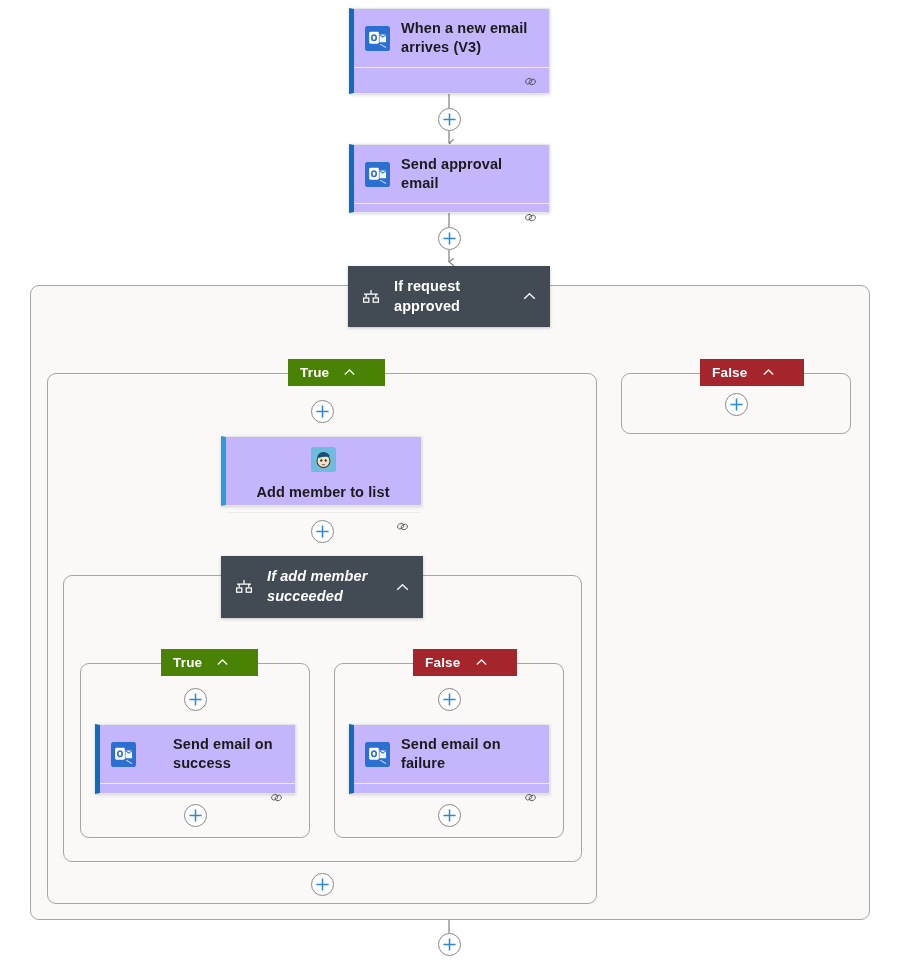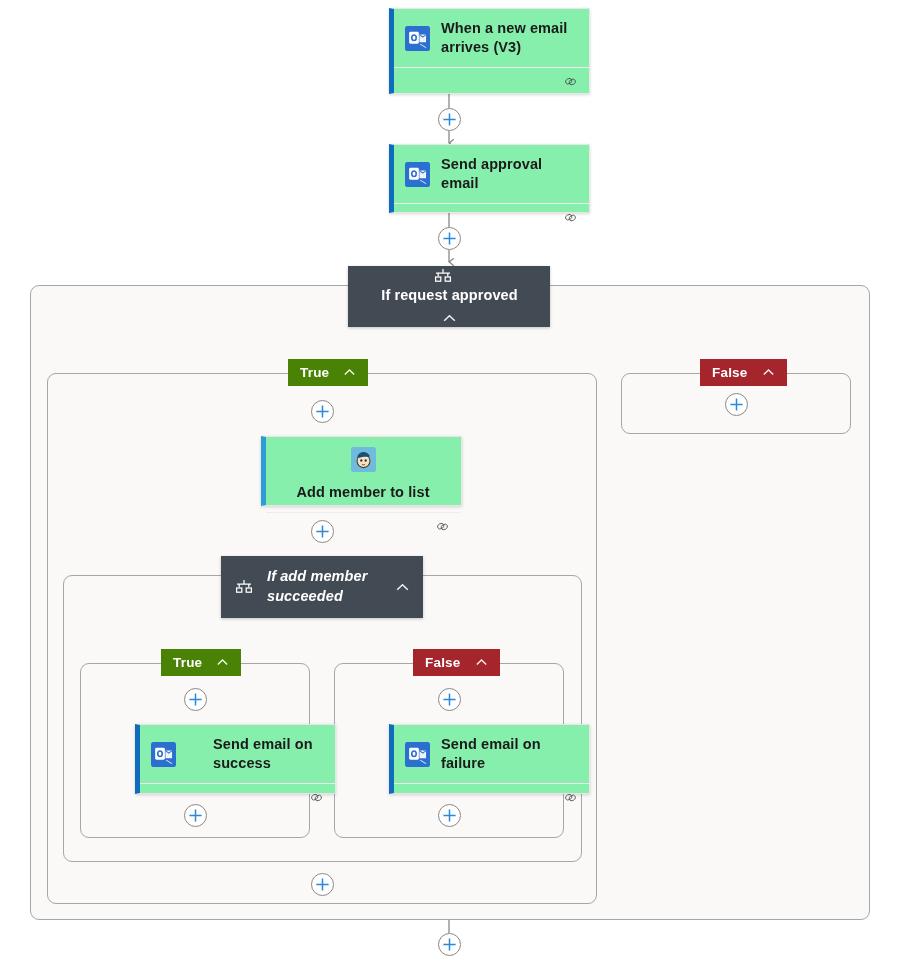--- a/index.html
+++ b/index.html
@@ -18,26 +18,25 @@
     position:absolute;
     background:#faf9f8;
     border:1.5px solid #a6a6a6;
     border-radius:9px;
     box-sizing:border-box;
   }
 
   
   .card{
     position:absolute;
-    background:#86efac;
+    background:#c4b5fd;
     border:1px solid #e6e6e6;
     border-left:5px solid #0f6cbd;
     box-sizing:border-box;
     box-shadow:0 1px 3px rgba(0,0,0,.16);
-    margin-left:40px;
   }
   .card.teal{border-left-color:#2e9bd6;}
   .card-head{
     display:flex;align-items:center;
     gap:11px;
     padding:10px 12px 10px 11px;
     min-height:50px;
     box-sizing:border-box;
   }
   .card-title{
@@ -71,21 +70,21 @@
     color:#ffffff;font-size:14.5px;font-weight:600;line-height:1.35;
     flex:1 1 auto;letter-spacing:.1px;
   }
   .chev{width:17px;height:17px;flex:0 0 17px;opacity:.92;}
 
   
   .badge{
     position:absolute;
     display:flex;align-items:center;
     gap:13px;
-    padding:0 11px 0 12px;
+    padding:0 28px 0 12px;
     height:27px;
     box-sizing:border-box;
     color:#ffffff;
     font-size:13.5px;
     font-weight:700;
     letter-spacing:.2px;
     z-index:6;
   }
   .badge.t{background:#498205;}
   .badge.f{background:#a4262c;}
@@ -199,21 +198,21 @@
       <div class="card-title">Send approval email</div>
     </div>
     <div class="card-foot">
       <svg class="linkicon" viewBox="0 0 20 16">
         <ellipse cx="7.6" cy="7.6" rx="4.4" ry="3.4" fill="none" stroke="#3b3b3b" stroke-width="1.15" transform="rotate(-28 7.6 7.6)"></ellipse>
         <ellipse cx="12.4" cy="8.6" rx="4.4" ry="3.4" fill="none" stroke="#3b3b3b" stroke-width="1.15" transform="rotate(-28 12.4 8.6)"></ellipse>
       </svg>
     </div>
   </div>
 
-  <div class="cond" style="left:348px;top:266px;width:202px;height:61px;flex-direction:column;">
+  <div class="cond" style="left:348px;top:266px;width:202px;height:61px;">
     <svg class="cond-icon" viewBox="0 0 20 20">
       <path d="M3 7h14M10 3v4M5.2 7v3.2M14.8 7v3.2" stroke="#ffffff" stroke-width="1.25" fill="none"></path>
       <rect x="2.6" y="11" width="5.2" height="4.2" fill="none" stroke="#ffffff" stroke-width="1.25"></rect>
       <rect x="12.2" y="11" width="5.2" height="4.2" fill="none" stroke="#ffffff" stroke-width="1.25"></rect>
     </svg>
     <div class="cond-title">If request approved</div>
     <svg class="chev" viewBox="0 0 16 16">
       <path d="M3 10.2L8 5.4l5 4.8" fill="none" stroke="#ffffff" stroke-width="1.4"></path>
     </svg>
   </div>

